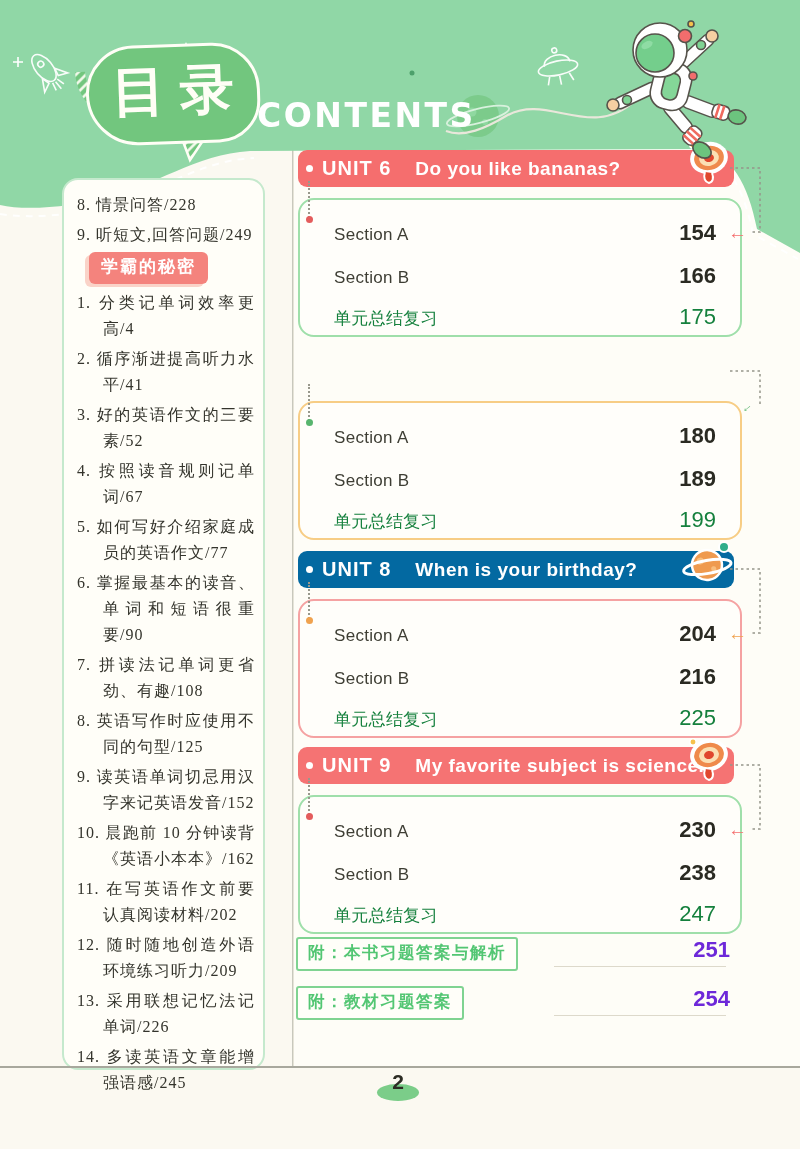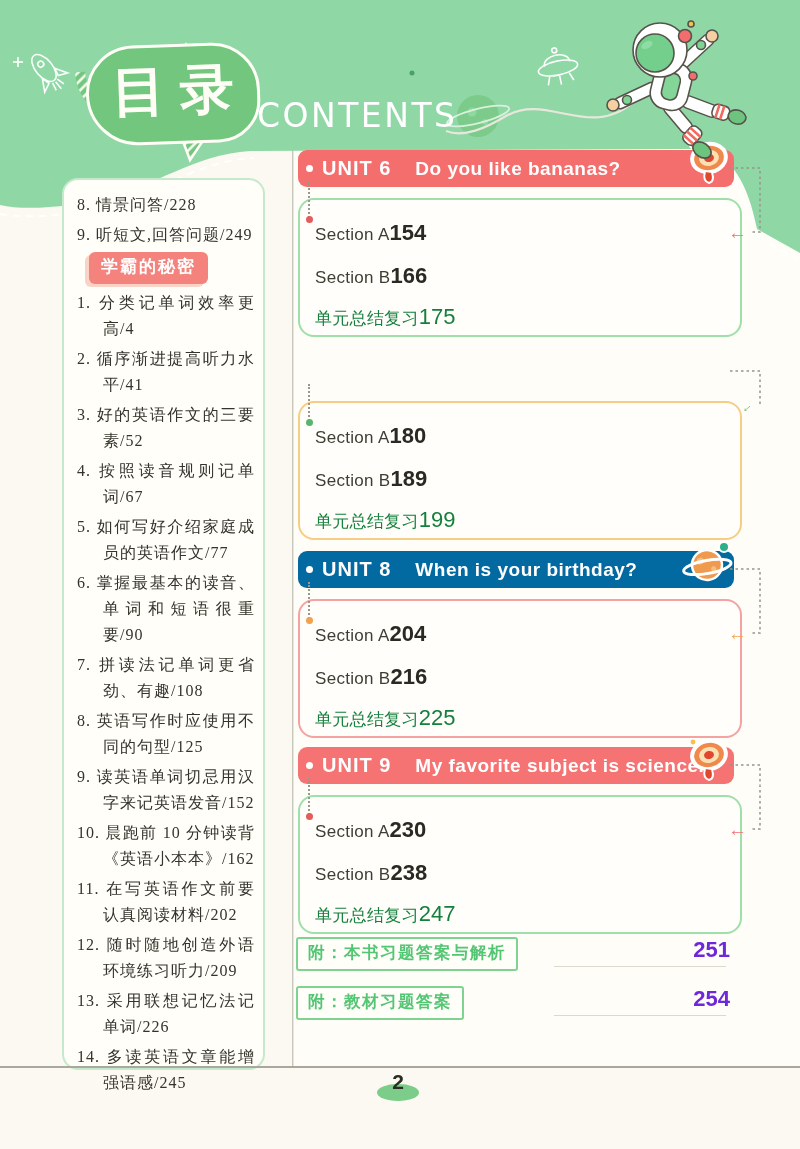--- a/index.html
+++ b/index.html
@@ -9,21 +9,21 @@
   .panel{position:absolute;left:292px;top:142px;width:508px;height:926px;background:#fefdf7;
          border-left:1px solid #c8c8bd;border-top-right-radius:60px;border-top-left-radius:8px;
          box-shadow:inset 6px 0 0 -5px #e6e4d8;z-index:1;}
   .hdr{position:absolute;left:0;top:0;z-index:2;}
   
   .bubble{position:absolute;left:86px;top:44px;width:168px;height:94px;z-index:4;background:#72c67e;
           border:3.5px solid #fffef6;border-radius:48px 48px 42px 52px;transform:rotate(-2deg);
           display:flex;align-items:center;justify-content:center;}
   .bubble span{font-size:54px;font-weight:900;color:#fffef6;letter-spacing:14px;padding-left:14px;
           margin-top:-6px;font-family:"DejaVu Sans",sans-serif;}
-  .contents{position:absolute;left:257px;top:96px;z-index:4;color:#fff;font-weight:400;font-size:33px;
+  .contents{position:absolute;left:257px;top:96px;z-index:4;color:#fff;font-weight:700;font-size:33px;
           letter-spacing:2.5px;font-family:"DejaVu Sans",sans-serif;}
   .astro{position:absolute;left:600px;top:10px;z-index:4;}
   
   .sidebar{position:absolute;left:62px;top:178px;width:203px;height:892px;background:#fffef8;
            border:2px solid #c5e9cd;border-radius:16px;z-index:3;padding:12px 8px 0 13px;
            box-sizing:border-box;font-family:"Liberation Serif",serif;color:#34342c;
            font-size:16px;line-height:26px;letter-spacing:1px;}
   .tip{padding-left:26px;text-indent:-26px;margin-bottom:4px;text-align:justify;}
   .badgewrap{margin:4px 0 6px 12px;}
   .badge{display:inline-block;background:#f4837d;color:#fff;font-family:"Liberation Sans",sans-serif;
@@ -32,21 +32,21 @@
   
   .unit{position:absolute;left:298px;width:462px;height:200px;z-index:3;}
   .pill{position:absolute;left:0;top:0;width:436px;height:37px;border-radius:9px;display:flex;
         align-items:center;padding-left:24px;box-sizing:border-box;color:#fff;}
   .pdot{position:absolute;left:8px;top:15px;width:7px;height:7px;border-radius:50%;background:#fff;}
   .u-title{font-size:20px;font-weight:700;letter-spacing:1px;white-space:nowrap;}
   .u-sub{font-size:19px;font-weight:700;margin-left:24px;letter-spacing:.5px;white-space:nowrap;}
   .u-icon{position:absolute;right:-4px;top:-15px;}
   .card{position:absolute;left:0;top:48px;width:444px;height:139px;background:#fffefa;
         border:2px solid;border-radius:16px;box-sizing:border-box;}
-  .row{position:absolute;left:15px;right:24px;display:flex;justify-content:flex-start;align-items:baseline;}
+  .row{position:absolute;left:34px;right:24px;display:flex;justify-content:space-between;align-items:baseline;gap:32px;}
   .rl{font-size:17px;color:#3e3e34;letter-spacing:.3px;}
   .rp{font-size:22px;font-weight:700;color:#2a2a22;}
   .row.review .rl,.row.review .rp{color:#15803d;font-weight:400;}
   .lconn{position:absolute;left:10px;top:31px;height:37px;width:0;border-left:2px dotted #98988c;}
   .lconn i{position:absolute;left:-4.5px;bottom:-5px;width:7px;height:7px;border-radius:50%;display:block;}
   .rconn{position:absolute;left:432px;top:10px;}
   .arrow{position:absolute;font-weight:700;line-height:1;}
   
   .appx{position:absolute;left:296px;top:937px;width:462px;height:90px;z-index:3;}
   .arow{position:absolute;left:0;width:100%;height:36px;}

